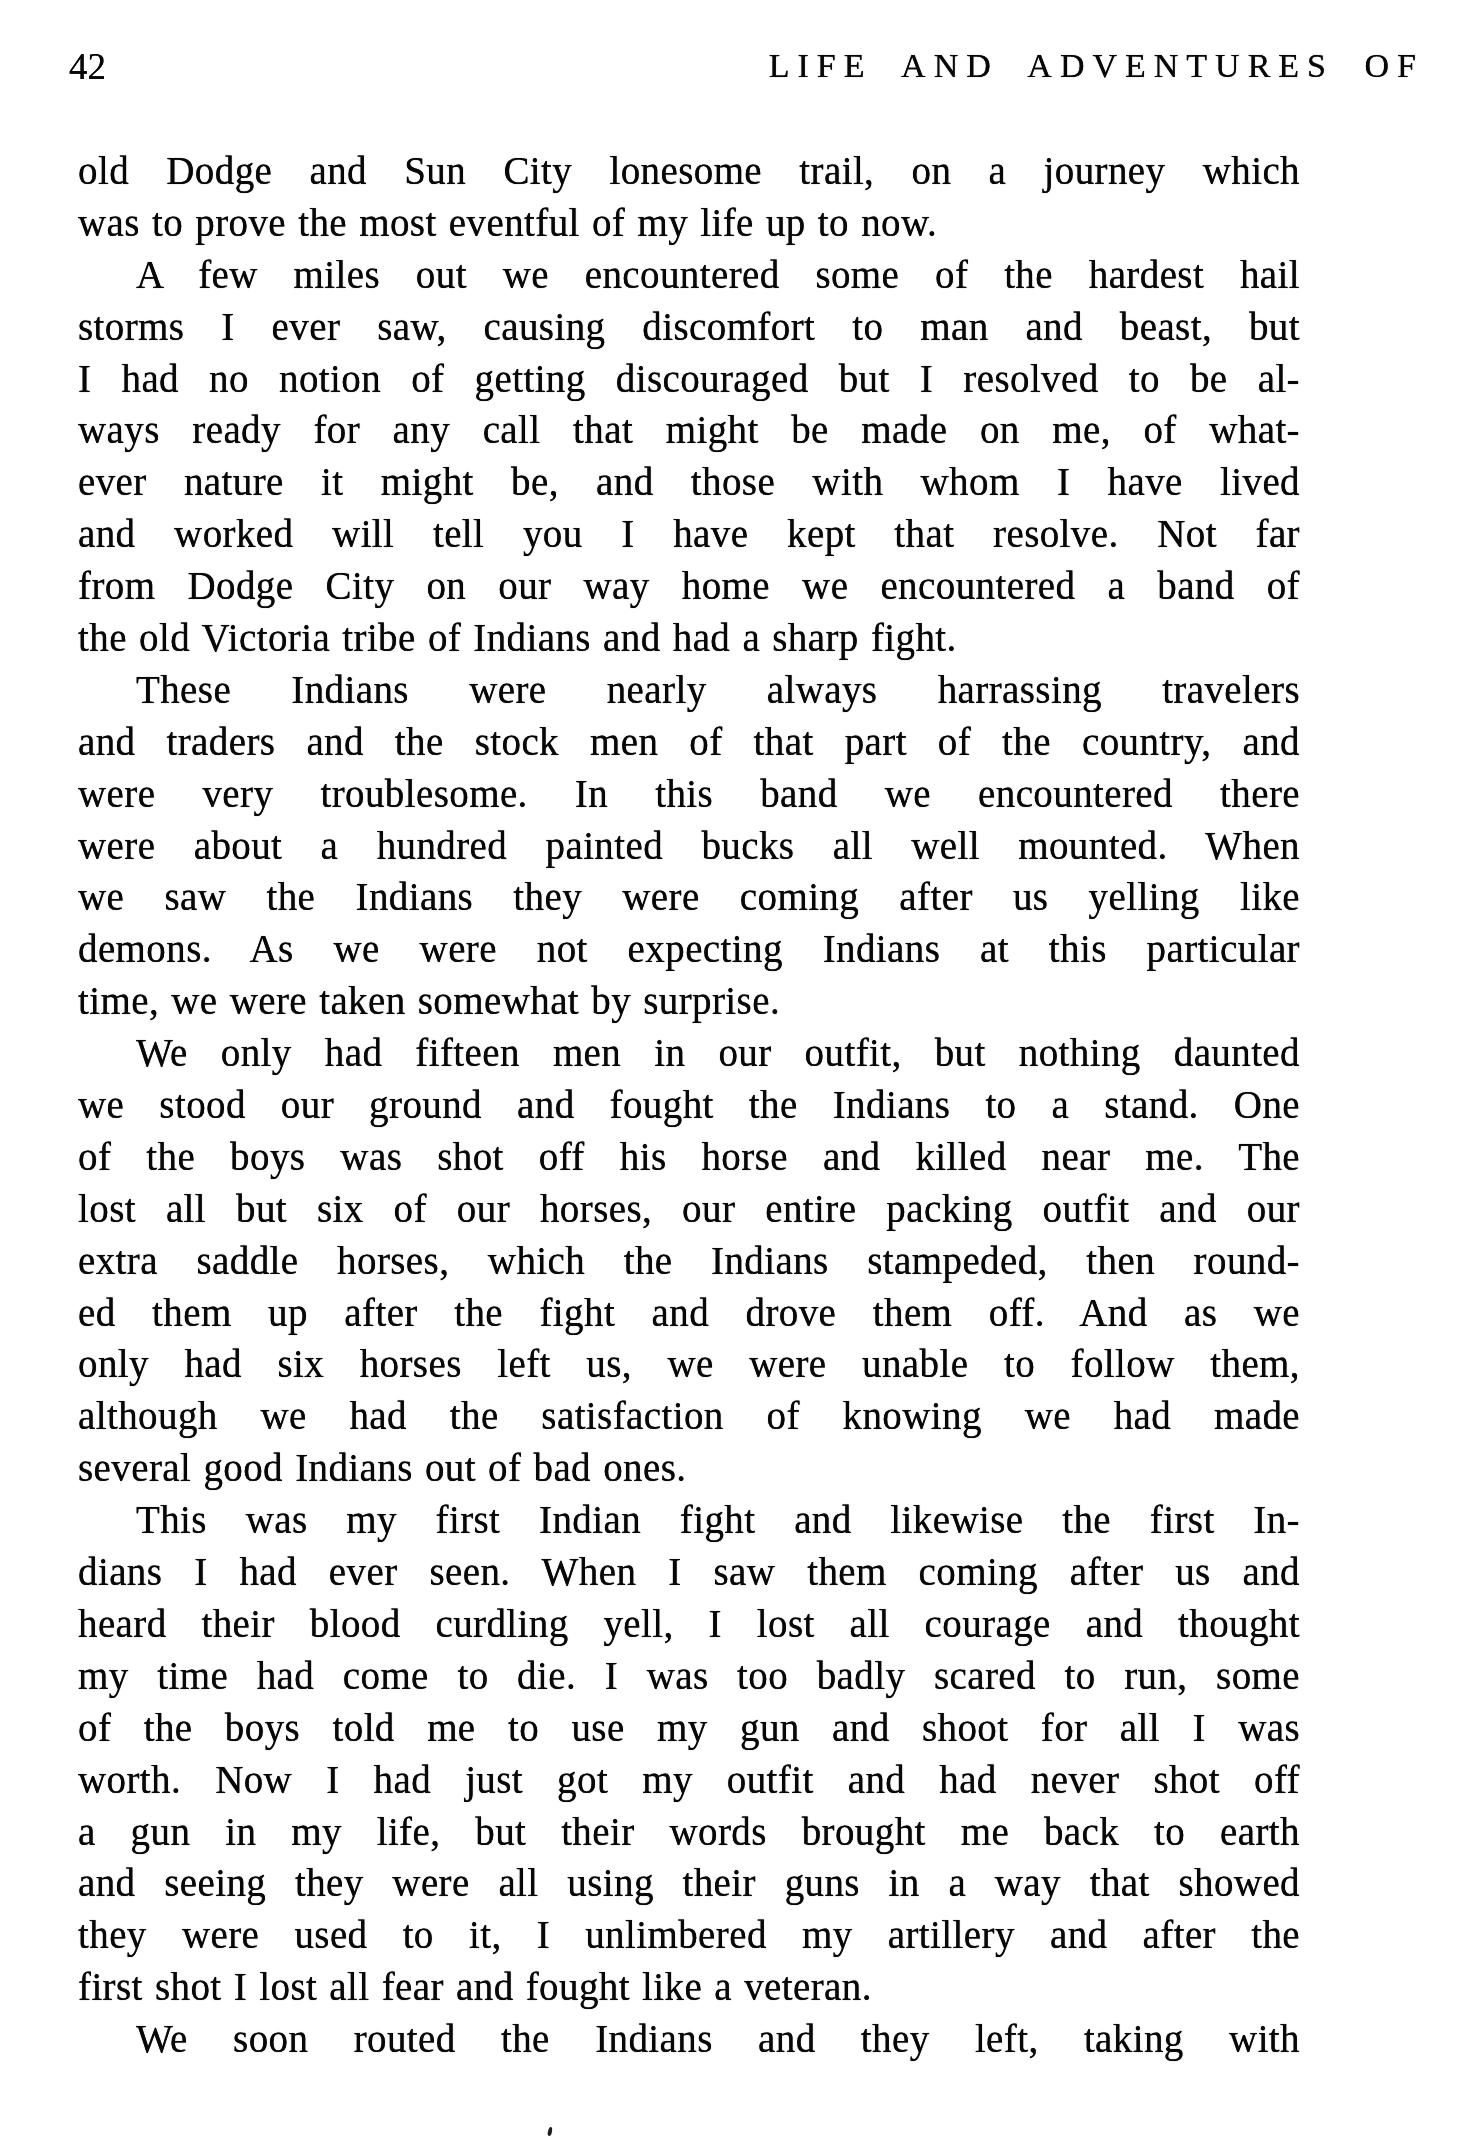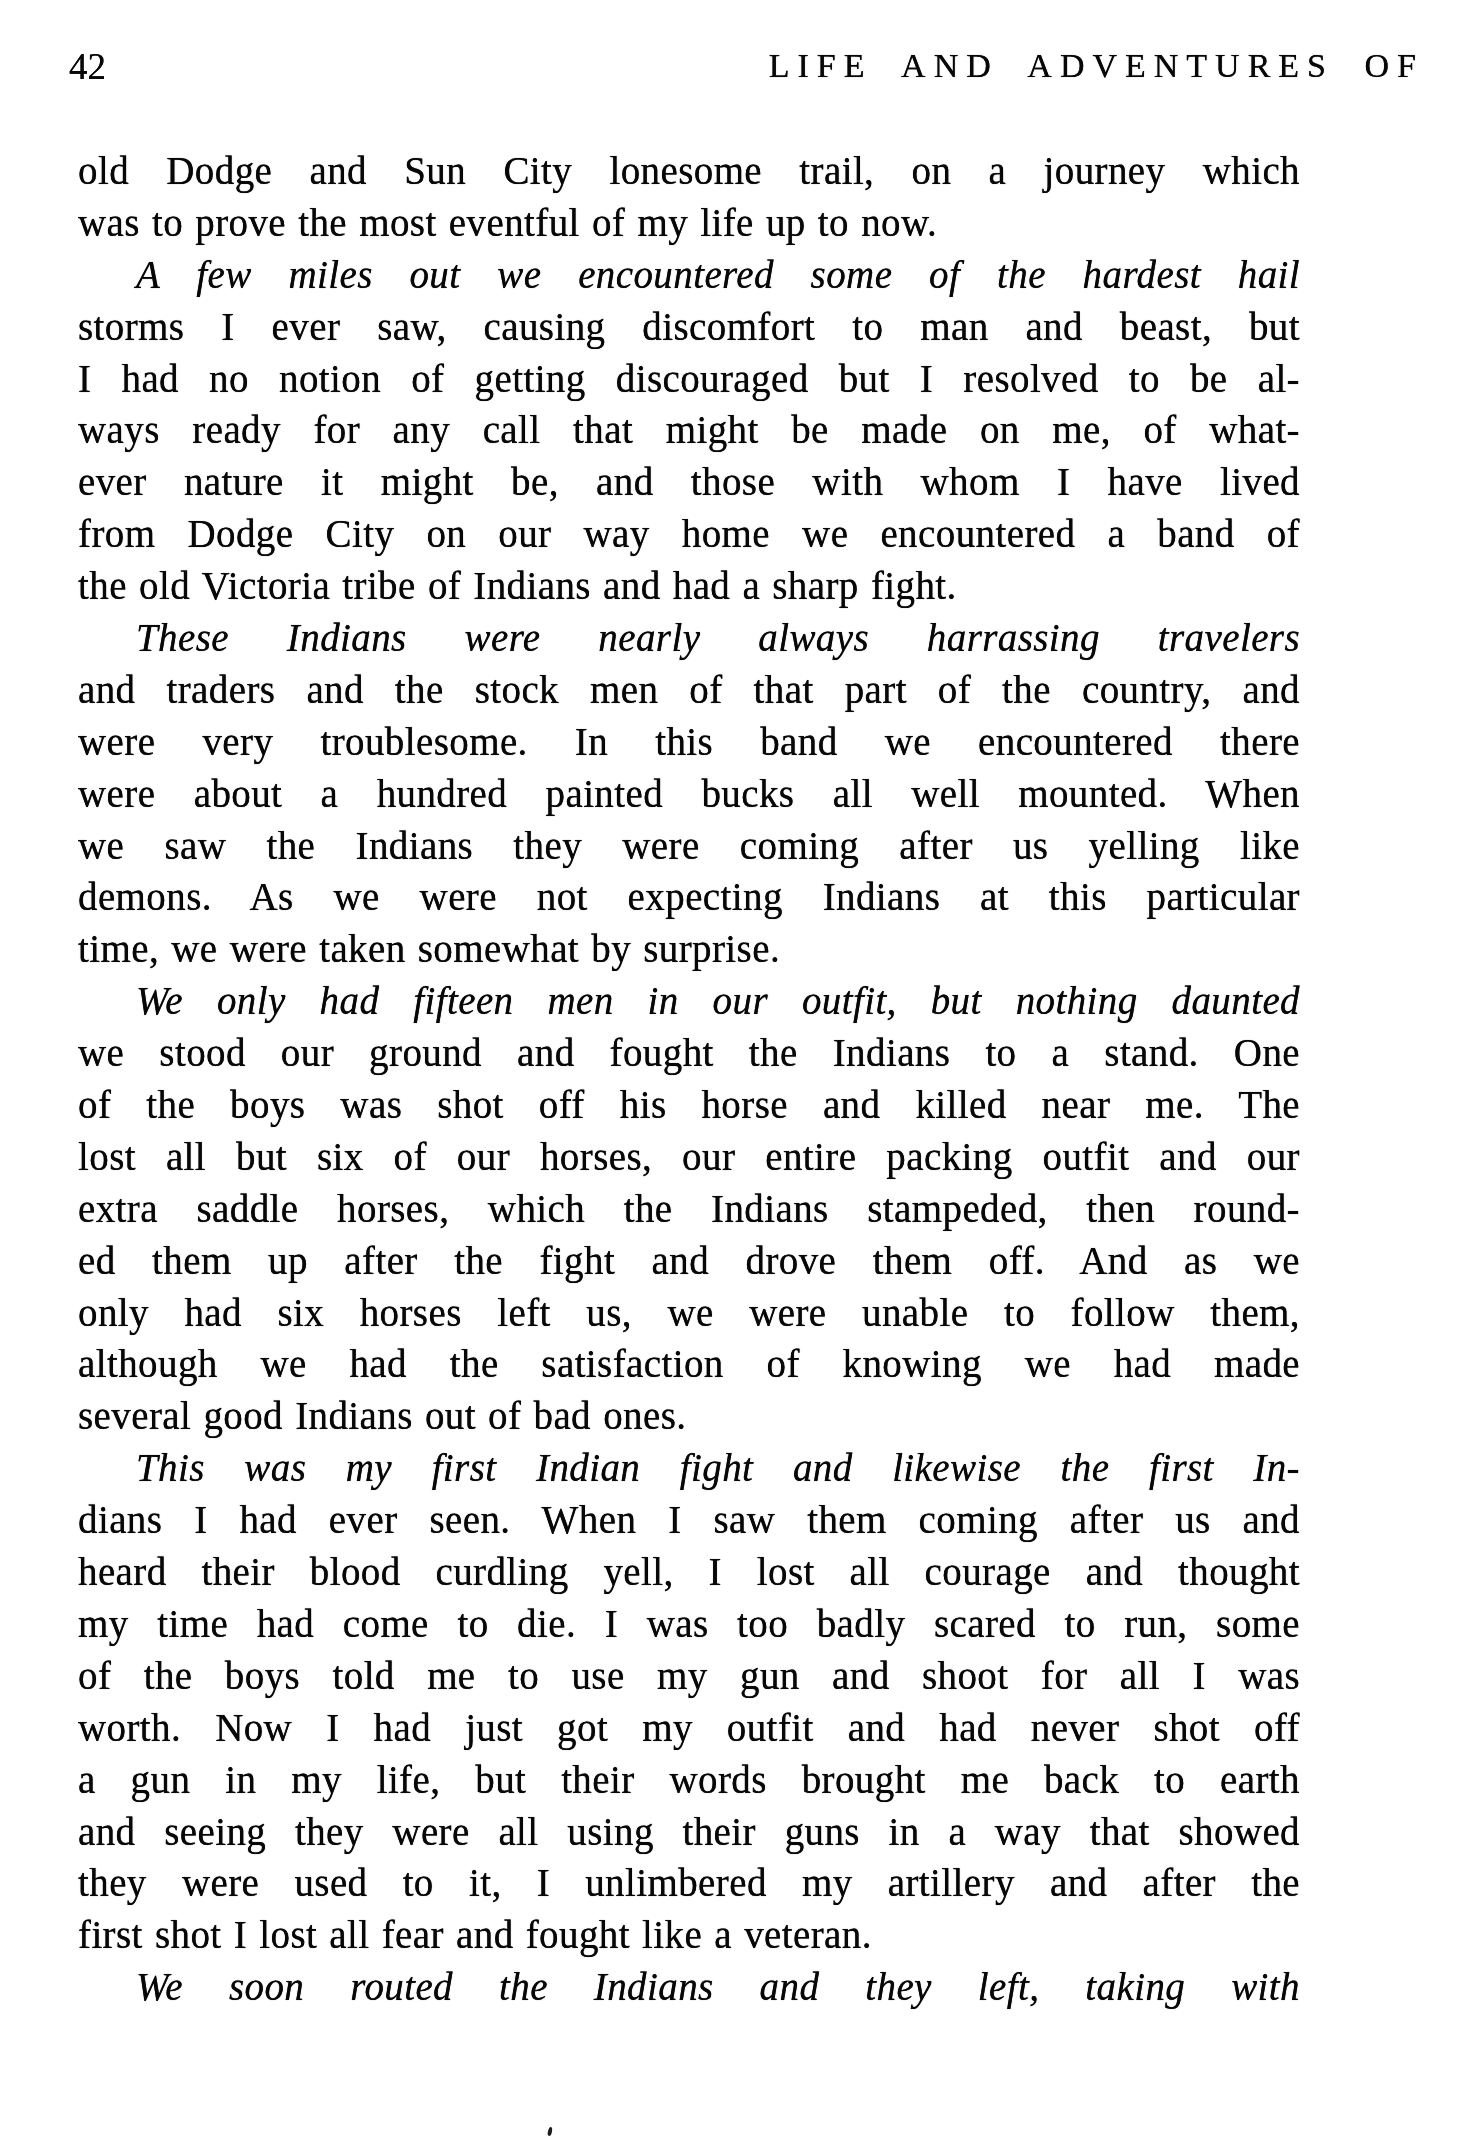--- a/index.html
+++ b/index.html
@@ -50,21 +50,20 @@
     height: 51.9px;
     overflow: hidden;
     text-align: justify;
     text-align-last: justify;
     letter-spacing: 0.4px;
     word-spacing: 2px;
     text-shadow: 0 0 0.7px currentColor;
   }
   .line.indent {
     padding-left: 58px;
-    font-style: italic;
   }
   .line.end {
     text-align-last: left;
   }
   .scan-artifact {
     position: absolute;
     left: 548px;
     top: 2127px;
     width: 4px;
     height: 9px;
@@ -80,20 +79,21 @@
   <div class="page-number">42</div>
   <div class="running-title">LIFE AND ADVENTURES OF</div>
   <div class="page-body">
       <div class="line">old Dodge and Sun City lonesome trail, on a journey which</div>
       <div class="line end">was to prove the most eventful of my life up to now.</div>
       <div class="line indent">A few miles out we encountered some of the hardest hail</div>
       <div class="line">storms I ever saw, causing discomfort to man and beast, but</div>
       <div class="line">I had no notion of getting discouraged but I resolved to be al-</div>
       <div class="line">ways ready for any call that might be made on me, of what-</div>
       <div class="line">ever nature it might be, and those with whom I have lived</div>
+      <div class="line">and worked will tell you I have kept that resolve.  Not far</div>
       <div class="line">from Dodge City on our way home we encountered a band of</div>
       <div class="line end">the old Victoria tribe of Indians and had a sharp fight.</div>
       <div class="line indent">These Indians were nearly always harrassing travelers</div>
       <div class="line">and traders and the stock men of that part of the country, and</div>
       <div class="line">were very troublesome.  In this band we encountered there</div>
       <div class="line">were about a hundred painted bucks all well mounted.  When</div>
       <div class="line">we saw the Indians they were coming after us yelling like</div>
       <div class="line">demons.  As we were not expecting Indians at this particular</div>
       <div class="line end">time, we were taken somewhat by surprise.</div>
       <div class="line indent">We only had fifteen men in our outfit, but nothing daunted</div>

